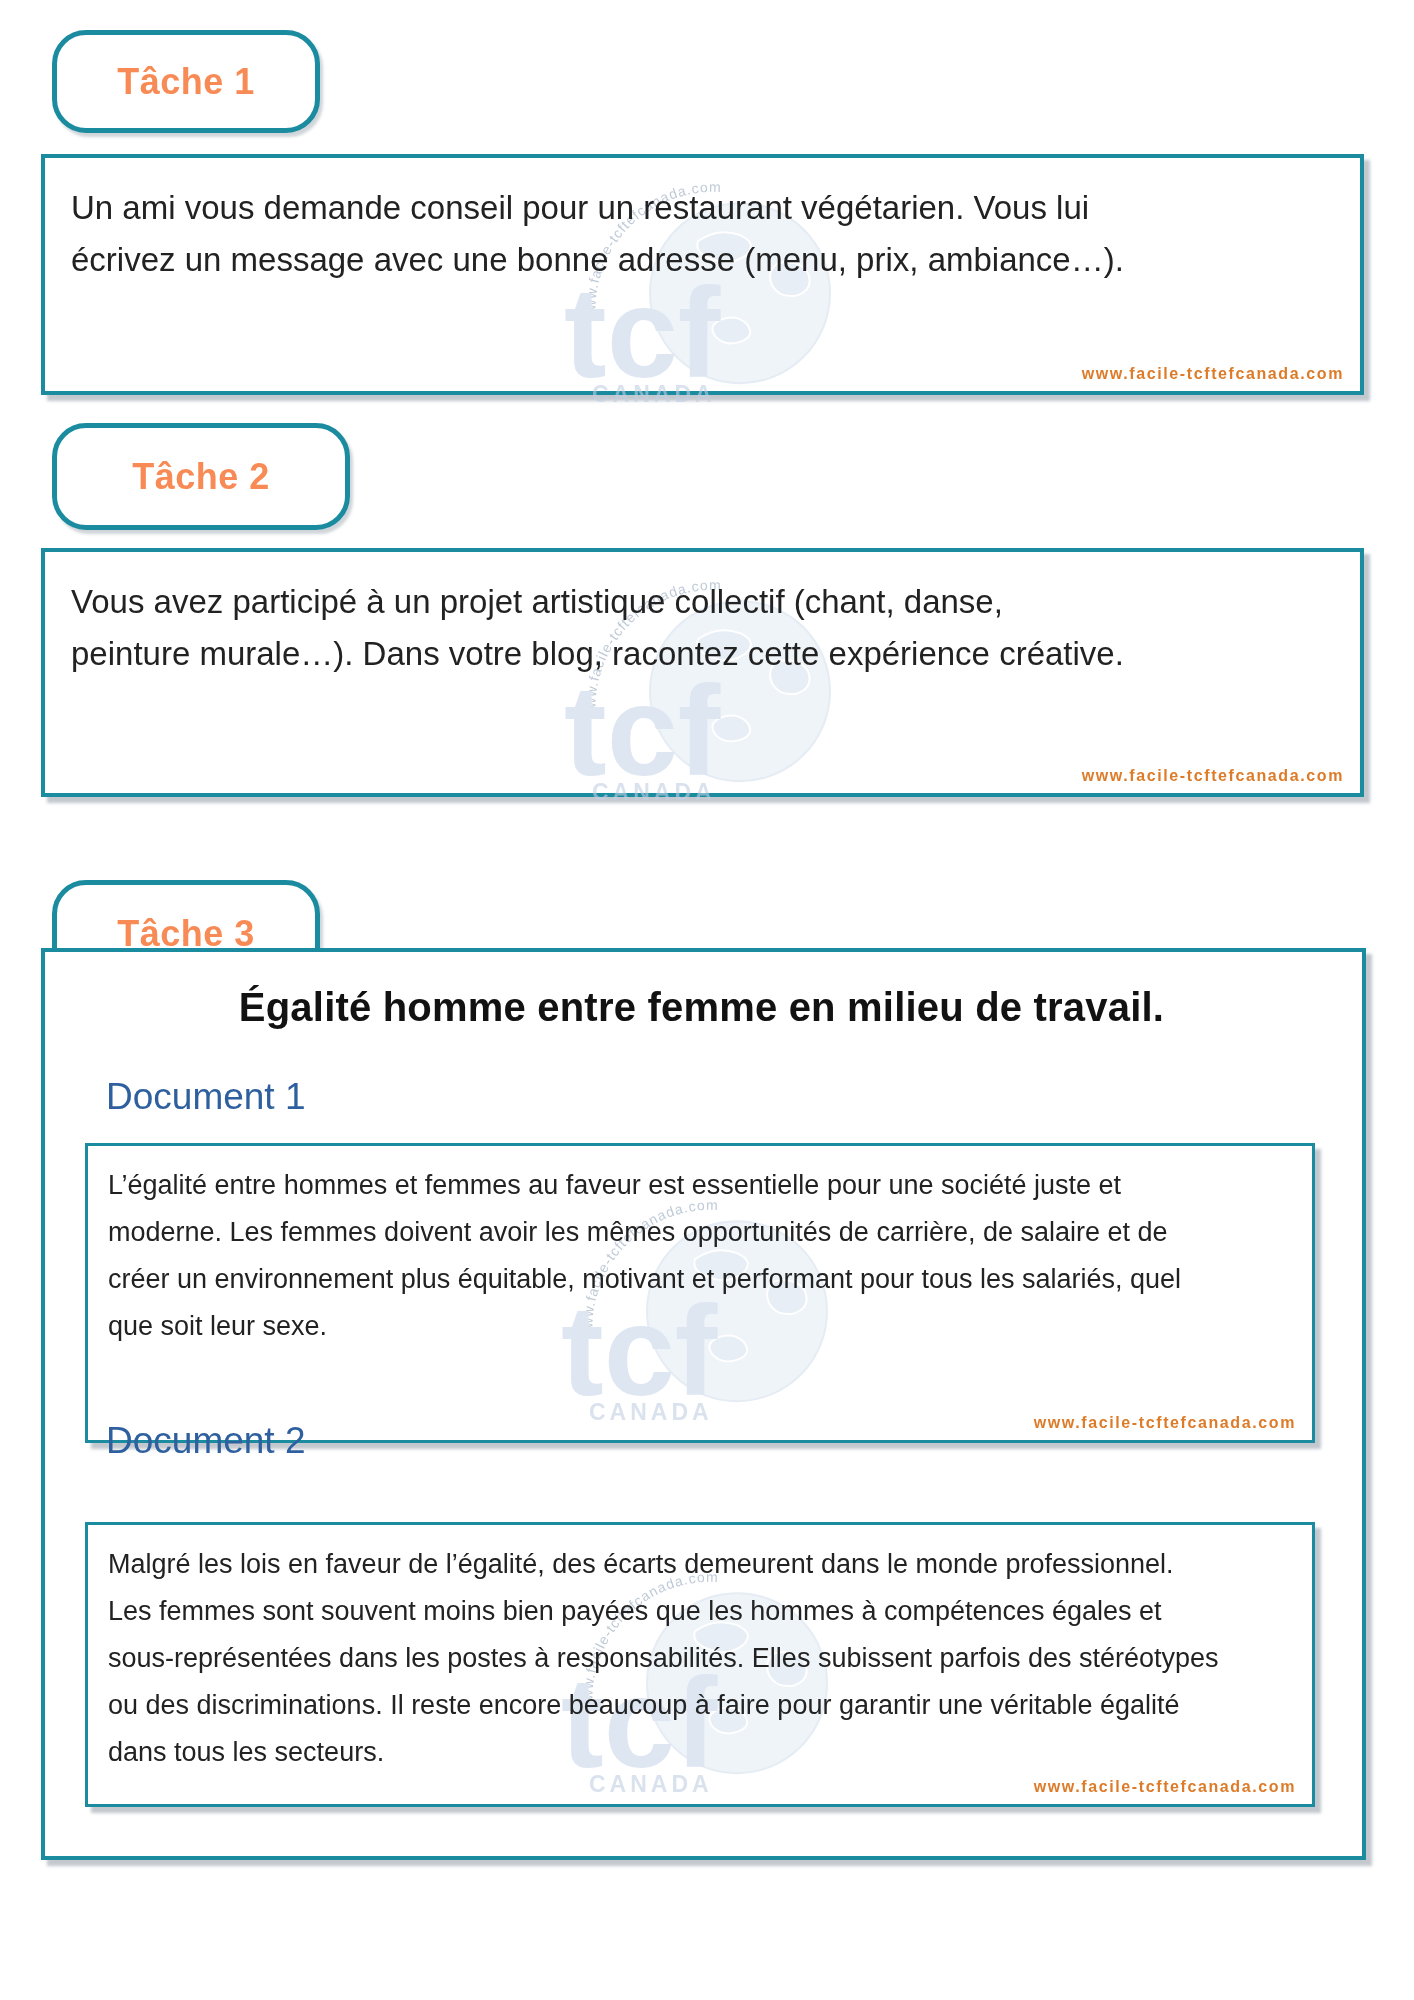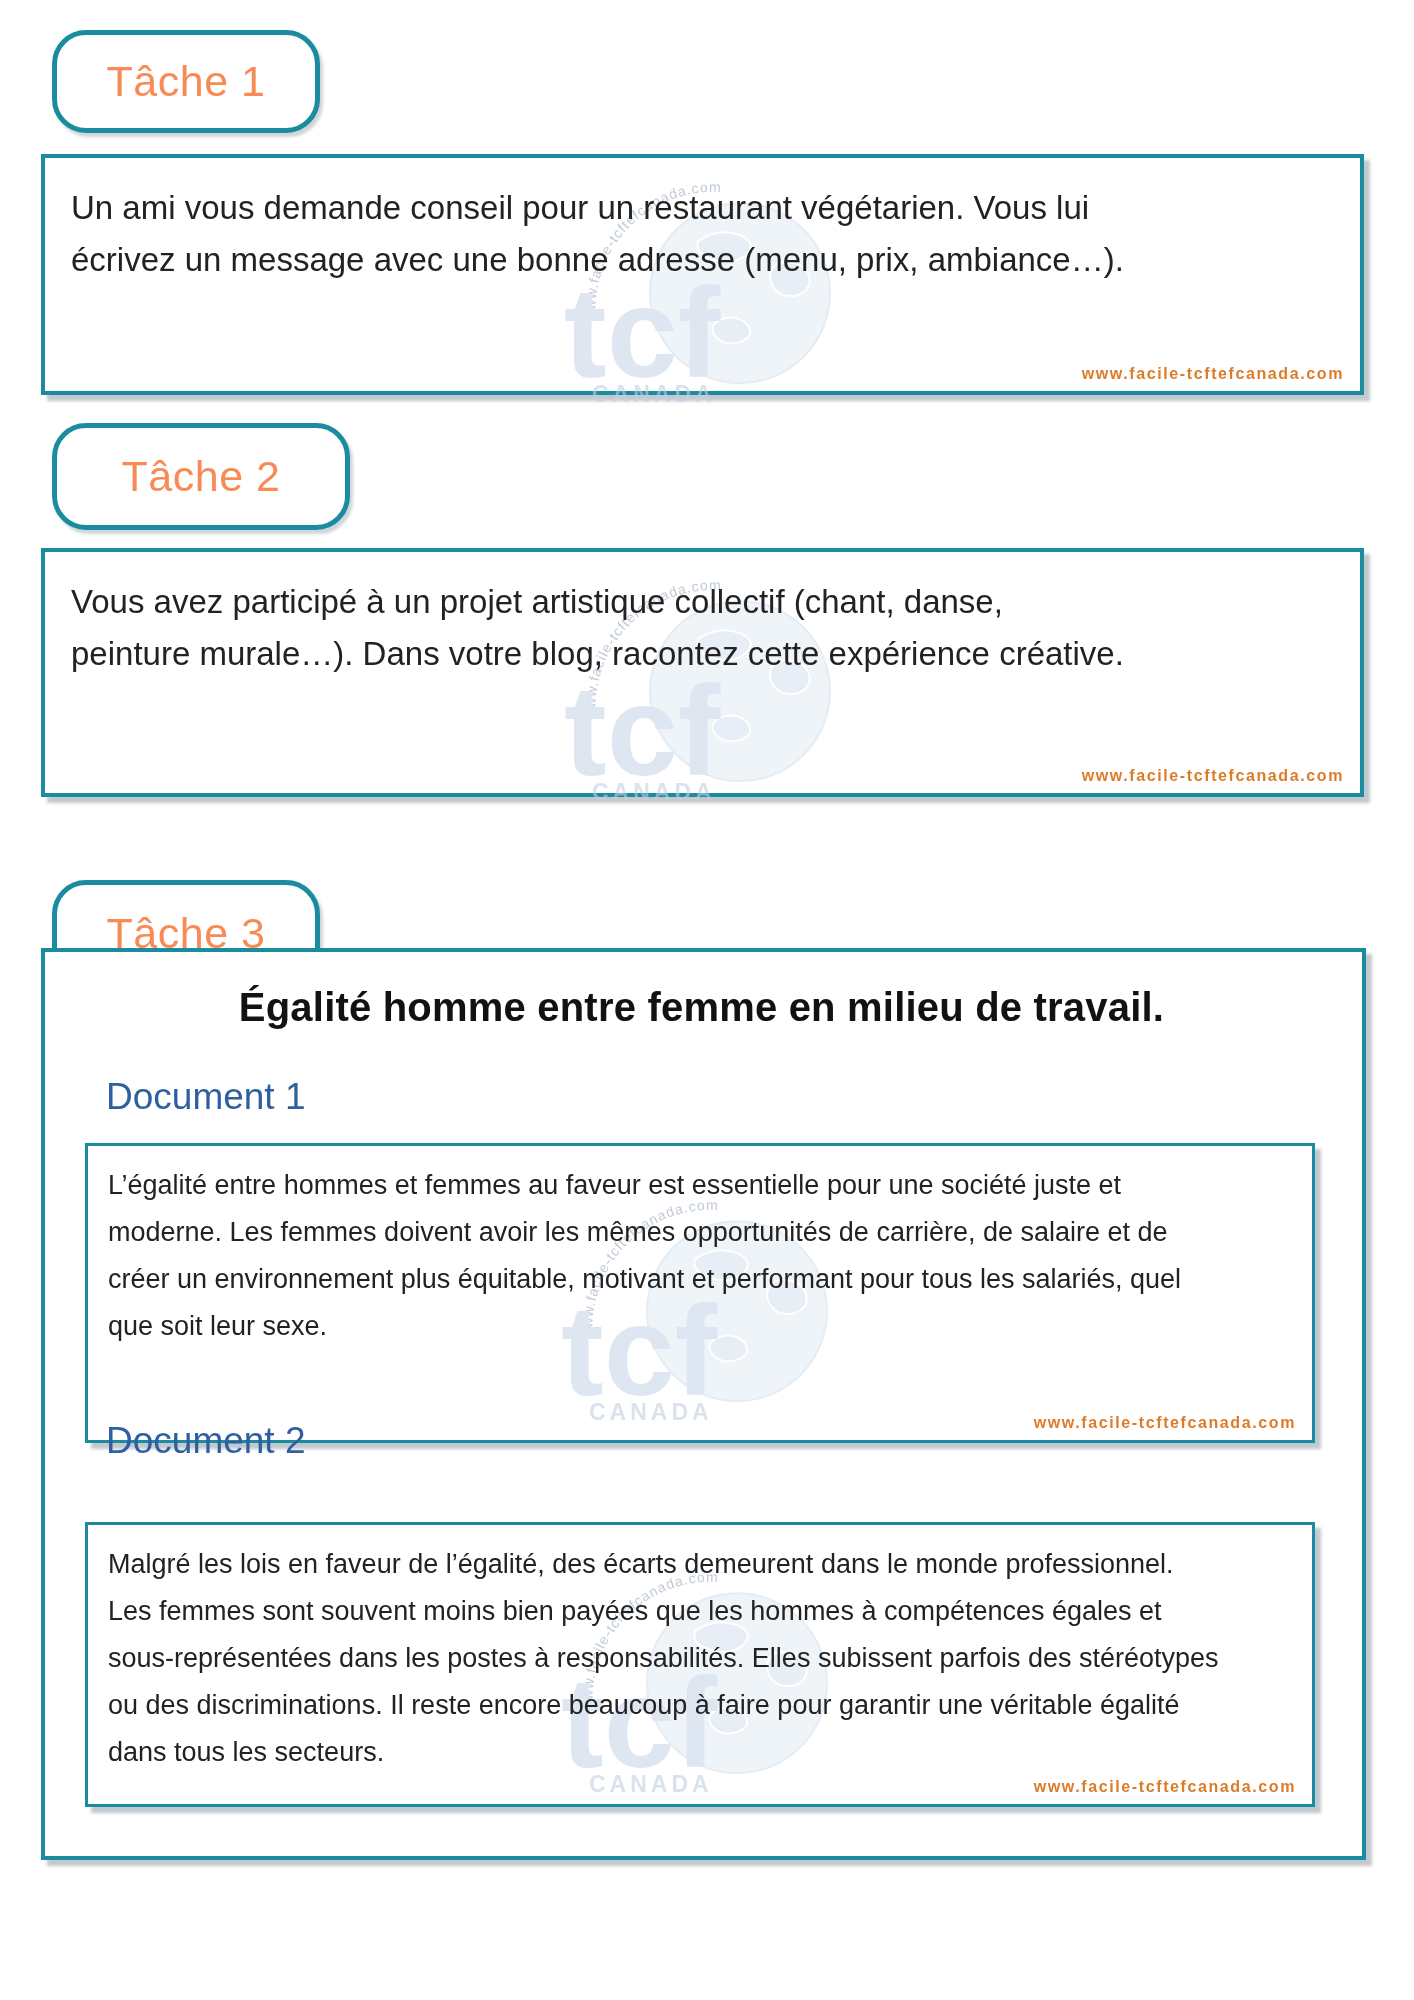--- a/index.html
+++ b/index.html
@@ -13,21 +13,21 @@
   .page{
     position:relative;width:1414px;height:2000px;background:#ffffff;
     font-family:"Liberation Sans","DejaVu Sans",sans-serif;overflow:hidden;
   }
   .pill{
     position:absolute;background:#fff;border:5px solid var(--teal);
     border-radius:34px;display:flex;align-items:center;justify-content:center;
     box-shadow:3px 4px 3px rgba(120,134,146,.35);
   }
   .pill .pill-label{
-    font-size:43px;font-weight:400;color:var(--orange);letter-spacing:.5px;
+    font-size:36px;font-weight:700;color:var(--orange);letter-spacing:.5px;
   }
   .frame{
     position:absolute;background:#fff;border:4px solid var(--teal);
     box-shadow:6px 6px 3px rgba(120,134,146,.45);
   }
   .doc-frame{border-width:3px;}
   .task-lines{
     position:absolute;left:26px;top:24px;right:14px;
     font-size:33px;line-height:52px;color:var(--ink);
   }

